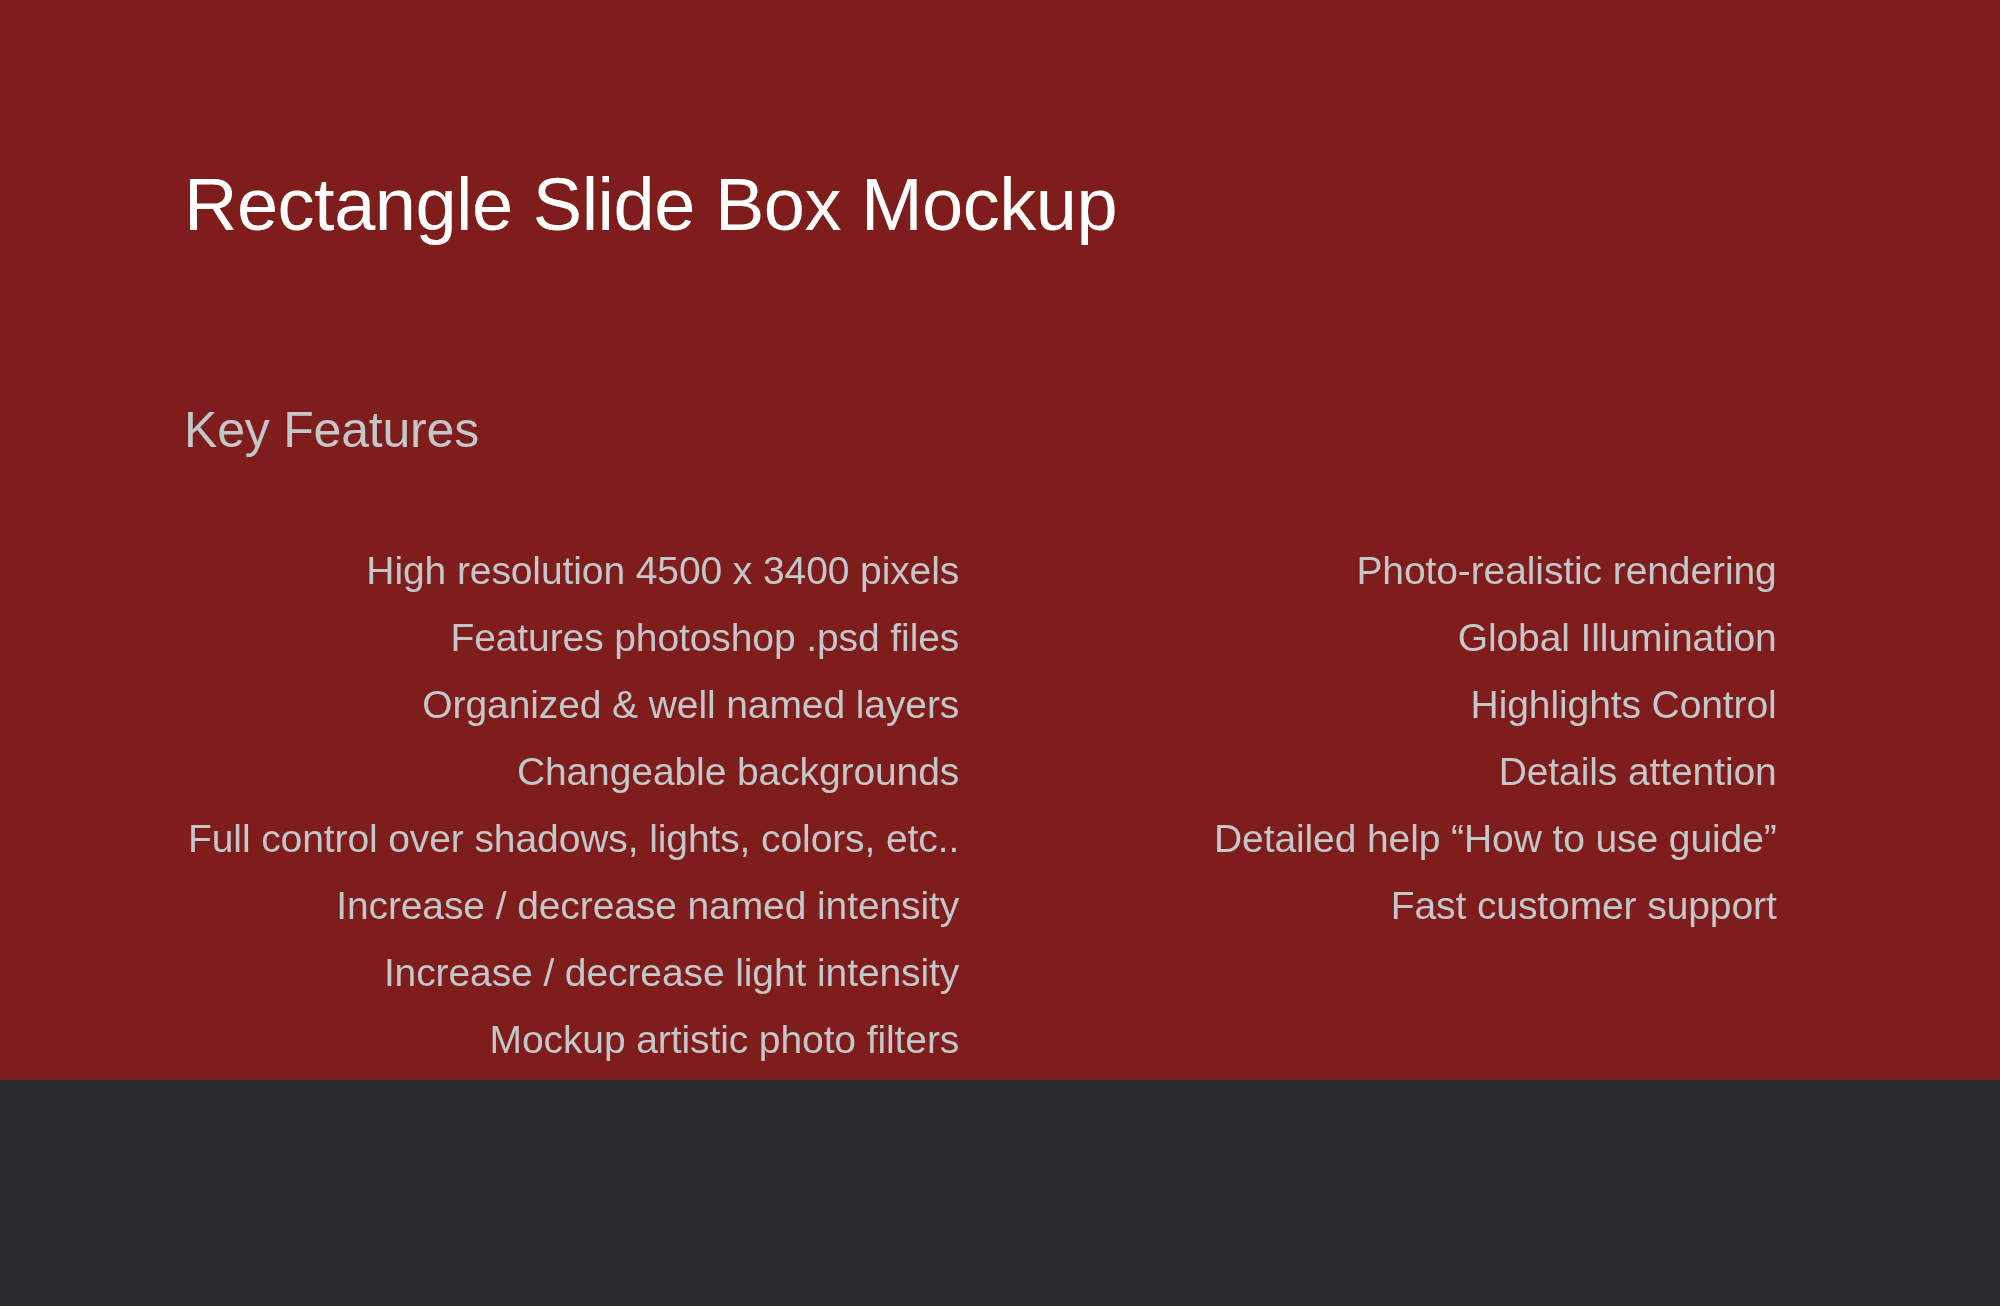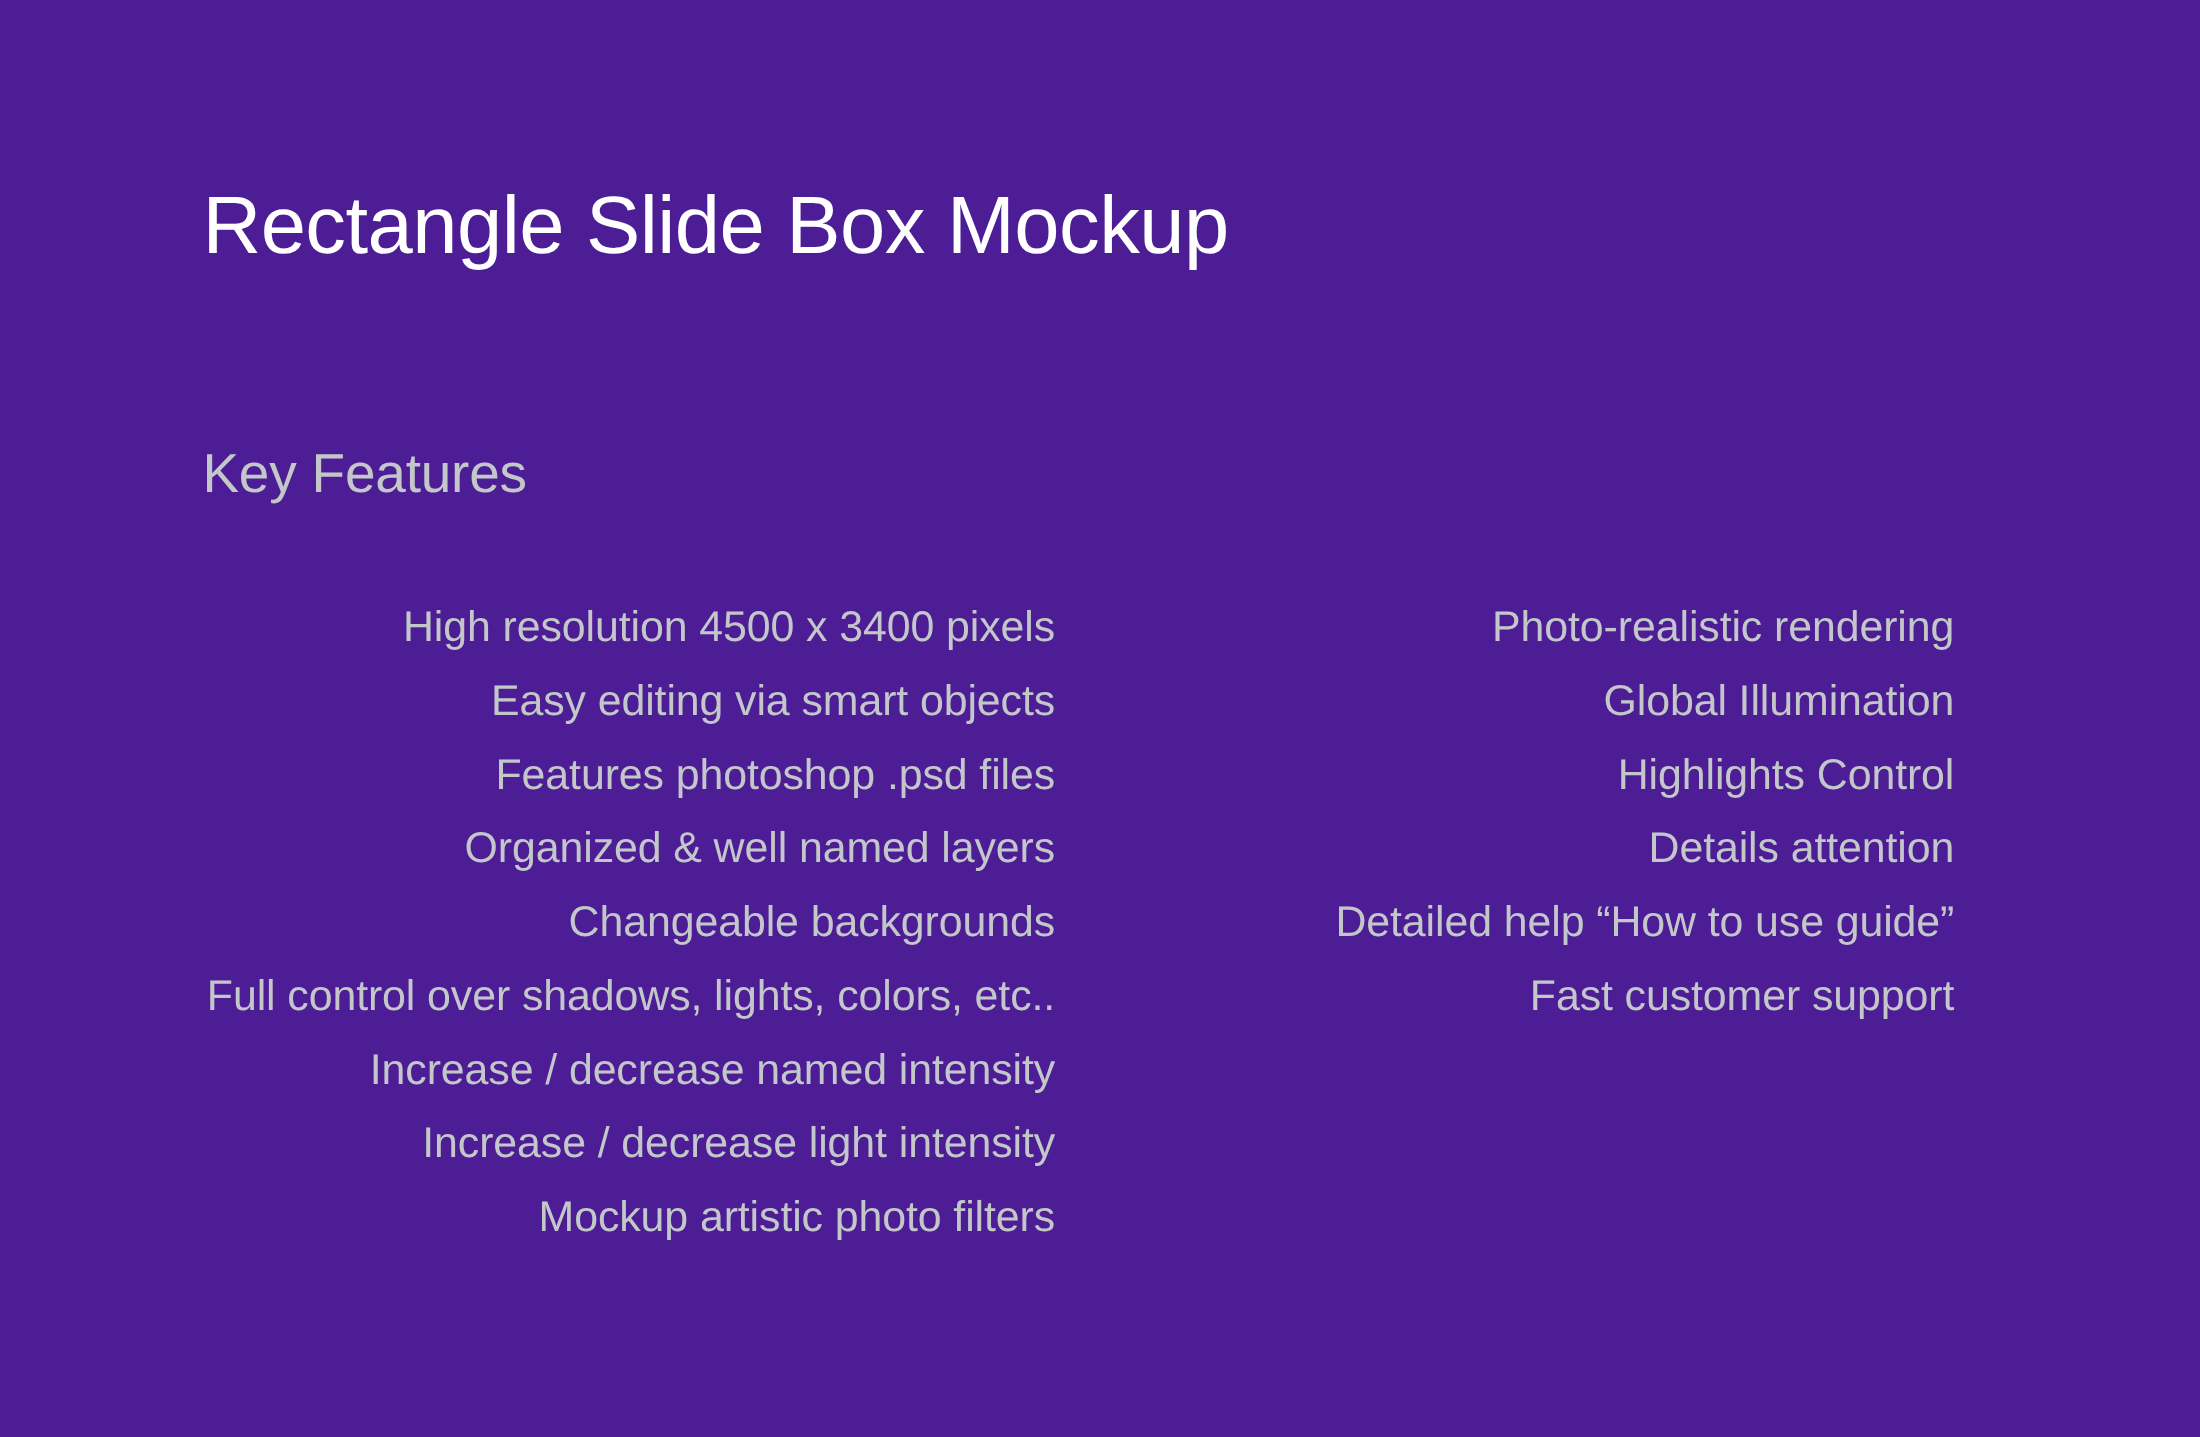--- a/index.html
+++ b/index.html
@@ -9,22 +9,22 @@
   body {
     width: 2000px;
     height: 1306px;
     background: #272b2f;
     font-family: "Liberation Sans", sans-serif;
     overflow: hidden;
   }
   .slide {
     position: relative;
     width: 2000px;
-    height: 1306px;
-    background: #4c1d95;
+    height: 1080px;
+    background: #7f1d1d;
     box-sizing: border-box;
   }
   .content {
     position: absolute;
     left: 184px;
     top: 0;
     right: 0;
     bottom: 0;
   }
   .page-title {
@@ -83,21 +83,20 @@
   <div class="content">
 
     <h1 class="page-title">Rectangle Slide Box Mockup</h1>
 
     <h2 class="section-heading">Key Features</h2>
 
     <div class="features">
 
       <ul class="feature-column left">
         <li class="feature-item">High resolution 4500 x 3400 pixels</li>
-        <li class="feature-item">Easy editing via smart objects</li>
         <li class="feature-item">Features photoshop .psd files</li>
         <li class="feature-item">Organized &amp; well named layers</li>
         <li class="feature-item">Changeable backgrounds</li>
         <li class="feature-item">Full control over shadows, lights, colors, etc..</li>
         <li class="feature-item">Increase / decrease named intensity</li>
         <li class="feature-item">Increase / decrease light intensity</li>
         <li class="feature-item">Mockup artistic photo filters</li>
       </ul>
 
       <ul class="feature-column right">

